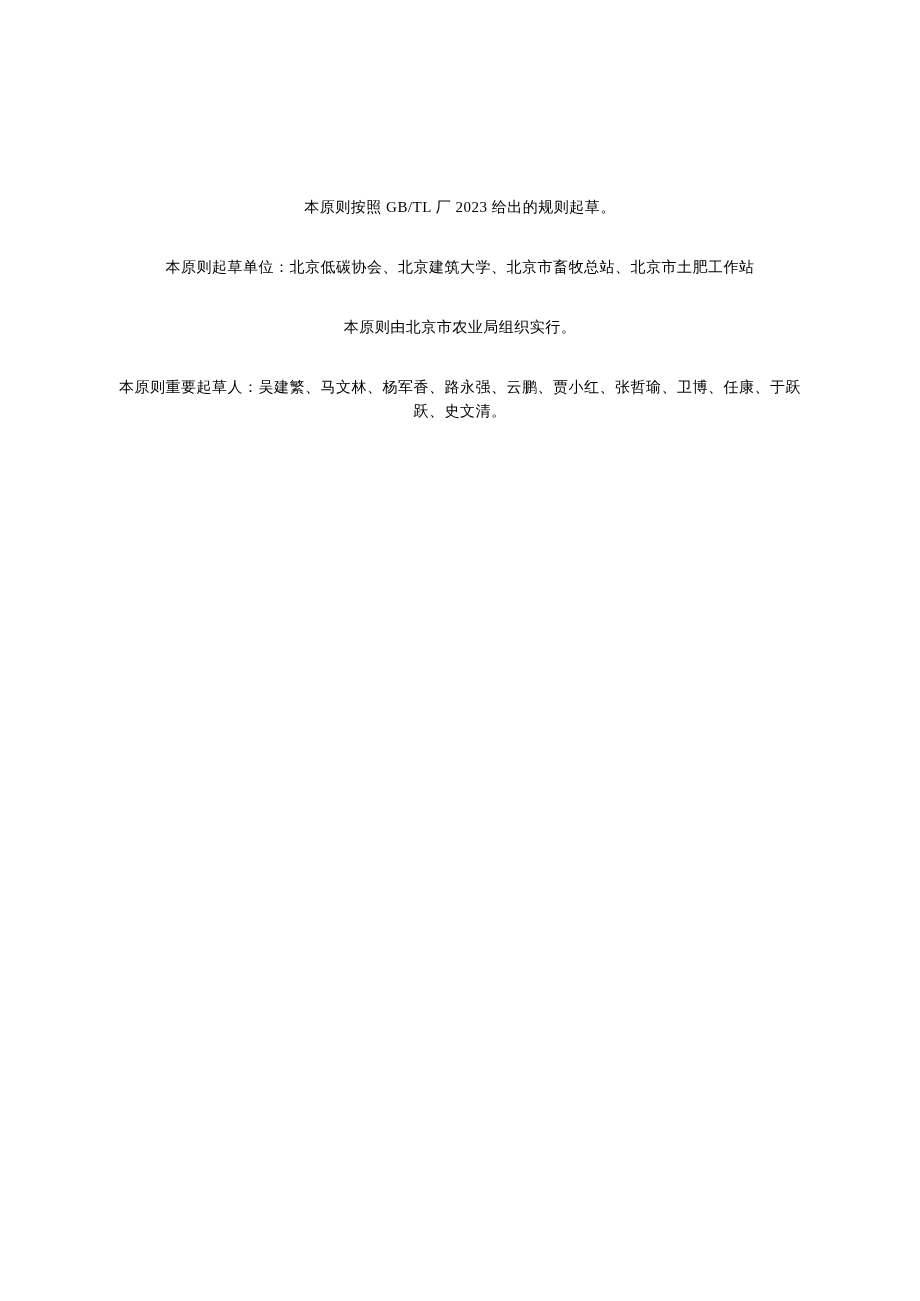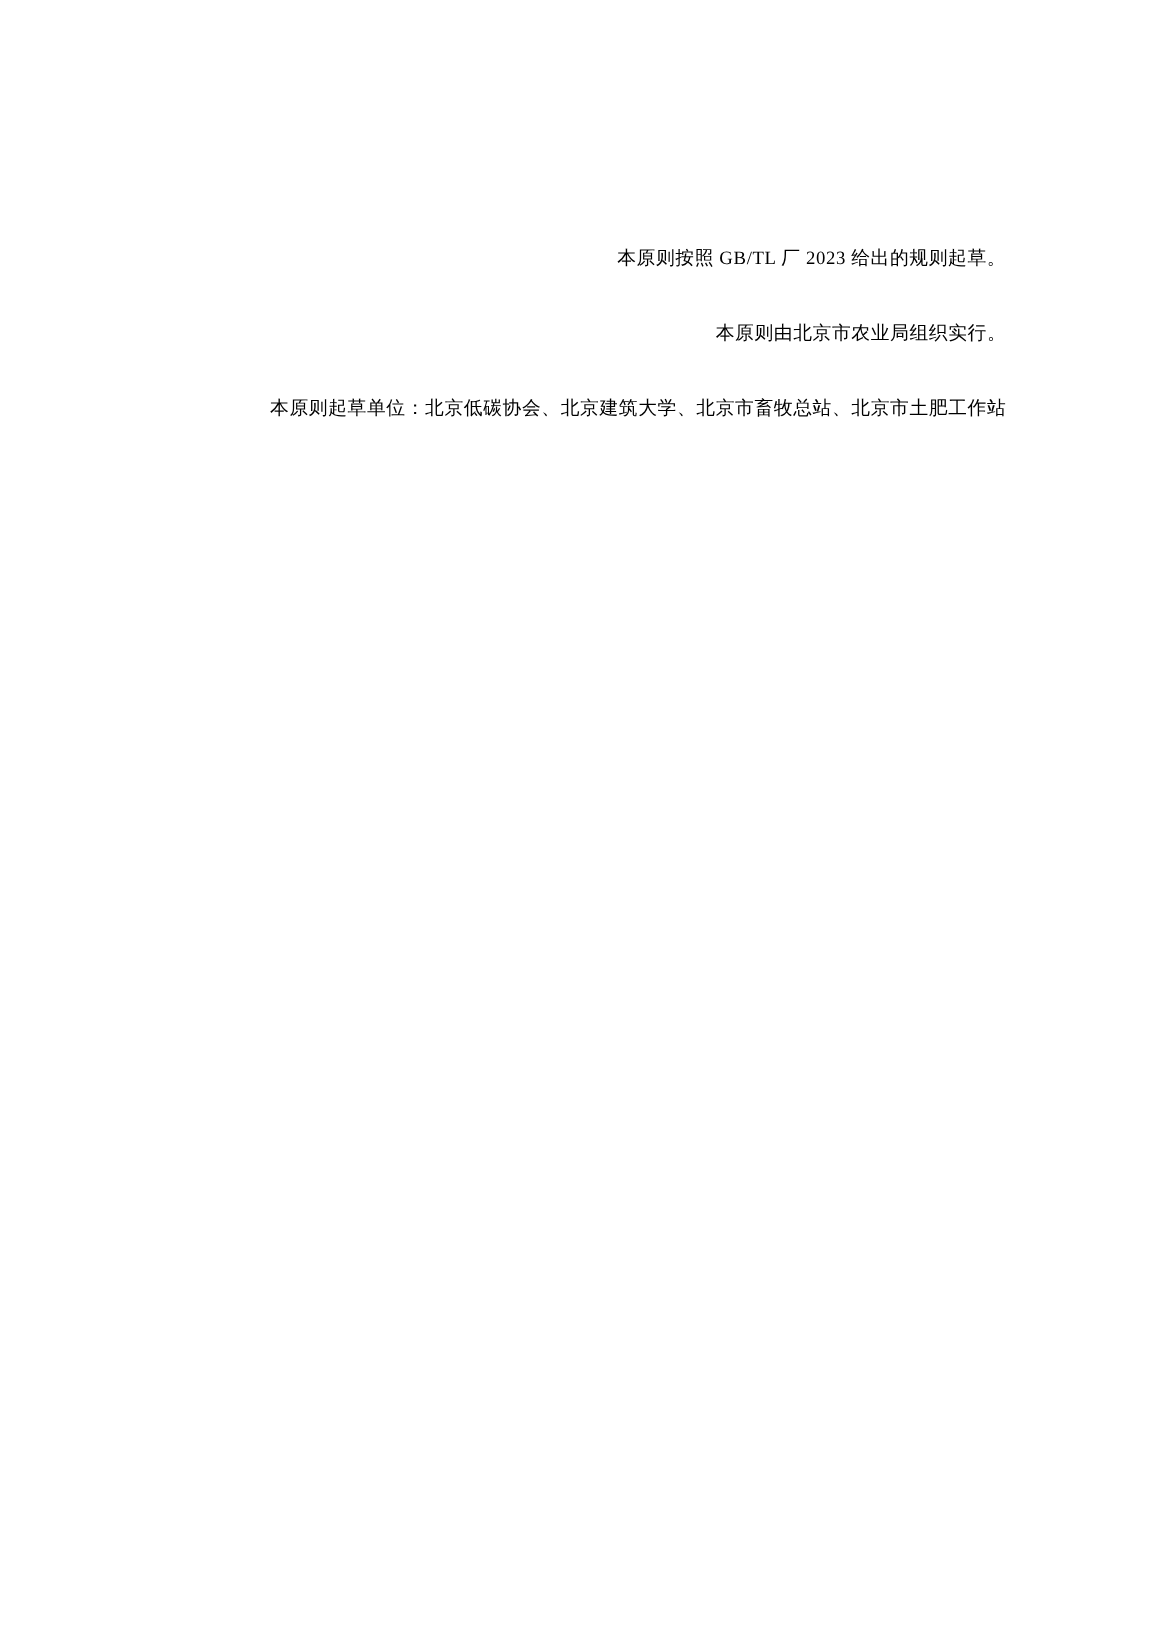--- a/index.html
+++ b/index.html
@@ -14,24 +14,25 @@
       font-family: "SimSun", "宋体", serif;
       font-size: 15px;
       color: #000000;
       line-height: 1.6;
     }
     .page {
       padding: 195px 115px 0 115px;
     }
     .paragraph {
       margin-bottom: 36px;
-      text-align: right;
+      text-align: center;
       letter-spacing: 0.5px;
     }
   </style>
 </head>
 <body>
 
 <div class="page">
   <p class="paragraph">本原则按照 GB/TL 厂 2023 给出的规则起草。</p>
+  <p class="paragraph">本原则起草单位：北京低碳协会、北京建筑大学、北京市畜牧总站、北京市土肥工作站</p>
   <p class="paragraph">本原则由北京市农业局组织实行。</p>
-  <p class="paragraph">本原则起草单位：北京低碳协会、北京建筑大学、北京市畜牧总站、北京市土肥工作站</p>
+  <p class="paragraph">本原则重要起草人：吴建繁、马文林、杨军香、路永强、云鹏、贾小红、张哲瑜、卫博、任康、于跃跃、史文清。</p>
 </div>
 
 </body></html>

